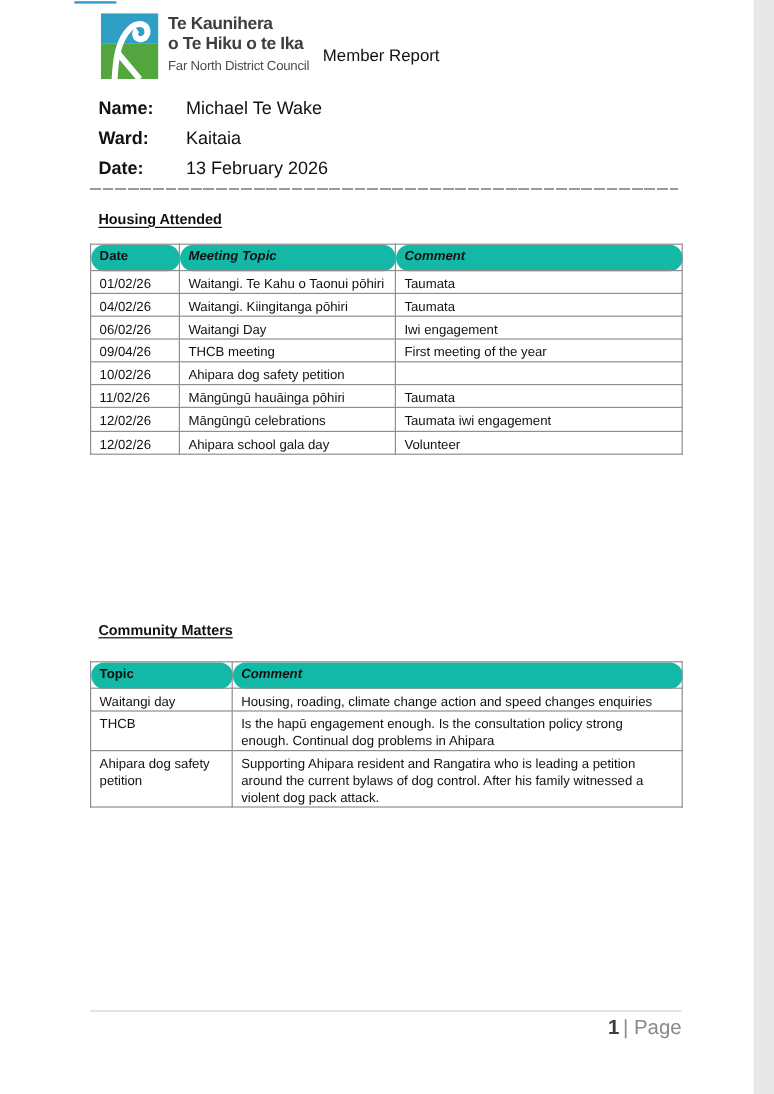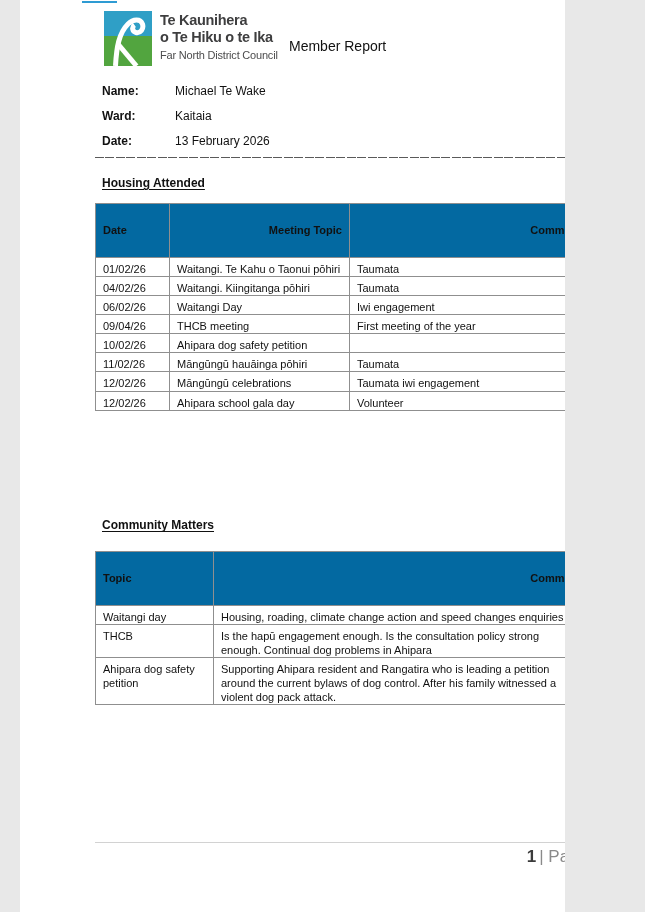--- a/index.html
+++ b/index.html
@@ -1,25 +1,24 @@
 <!DOCTYPE html>
 <html><head>
 <meta charset="utf-8">
 <style>
   * { margin: 0; padding: 0; box-sizing: border-box; }
   html, body { background: #e8e8e8; }
   body { font-family: "Liberation Sans", sans-serif; }
 
   .page {
     position: relative;
-    width: 545px;
+    width: 628px;
     height: 912px;
     background: #ffffff;
     overflow: hidden;
-    margin-left: 20px;
   }
 
   .top-artifact {
     position: absolute;
     left: 62px; top: 1px;
     width: 35px; height: 2px;
     background: #2e9bd3;
   }
 
   
@@ -38,21 +37,21 @@
     font-size: 14px; font-weight: normal; color: #111;
   }
 
   
   .content {
     position: absolute; left: 75px; top: 0;
     width: 493px; height: 912px;
   }
 
   .fields { position: absolute; left: 7px; top: 84px; }
-  .field-row { display: flex; margin-bottom: 11px; font-size: 12px; line-height: 14px; color: #111; }
+  .field-row { display: flex; margin-bottom: 11px; font-size: 15px; line-height: 14px; color: #111; }
   .field-label { width: 73px; font-weight: bold; }
   .field-value { font-weight: normal; }
 
   .rule {
     position: absolute; left: 0; top: 157px;
     width: 490px; height: 1.4px;
     background: repeating-linear-gradient(90deg, #5a5a5a 0 9px, transparent 9px 10.5px);
   }
 
   .section-heading {
@@ -69,22 +68,22 @@
     width: 493px;
     border-collapse: collapse;
     table-layout: fixed;
     font-size: 11px;
     color: #111;
   }
   .t-meetings { top: 203px; }
   .t-community { top: 551px; }
 
   th, td { border: 1px solid #8f8f8f; vertical-align: top; text-align: left; }
-  th { background: #0369a1; padding: 20px 7px; font-weight: bold; line-height: 13px; }
-  th.center { text-align: right; }
+  th { background: #14b8a6; padding: 4px 7px; font-weight: bold; line-height: 13px; border-radius: 13px; }
+  th.center { text-align: left; font-style: italic; }
   td { padding: 4px 7px 0 7px; line-height: 1.28; overflow: hidden; }
 
   
   .footer-line {
     position: absolute; left: 0; top: 842px;
     width: 493px; height: 1px; background: #d2d2d2;
   }
   .footer-text {
     position: absolute; top: 847px; right: 0;
     font-size: 17px; color: #8a8a8a;

